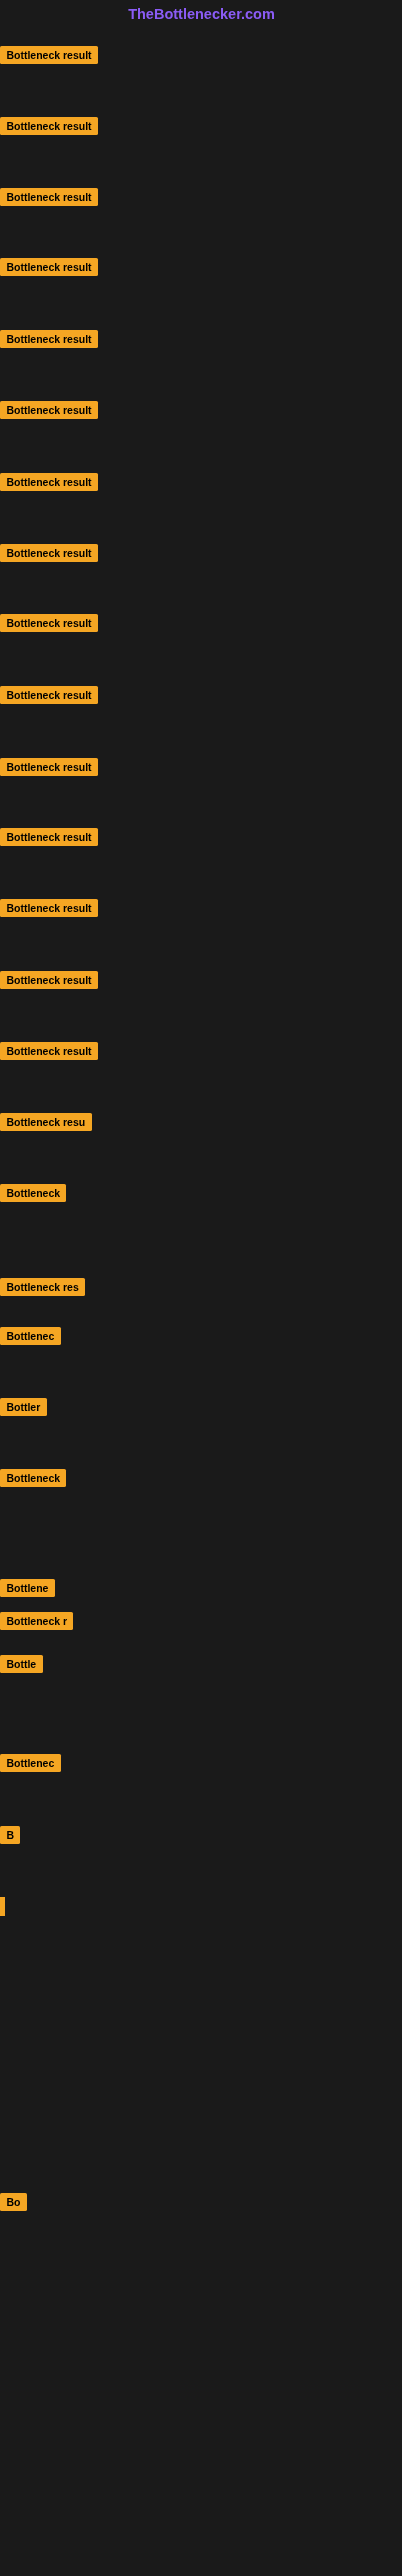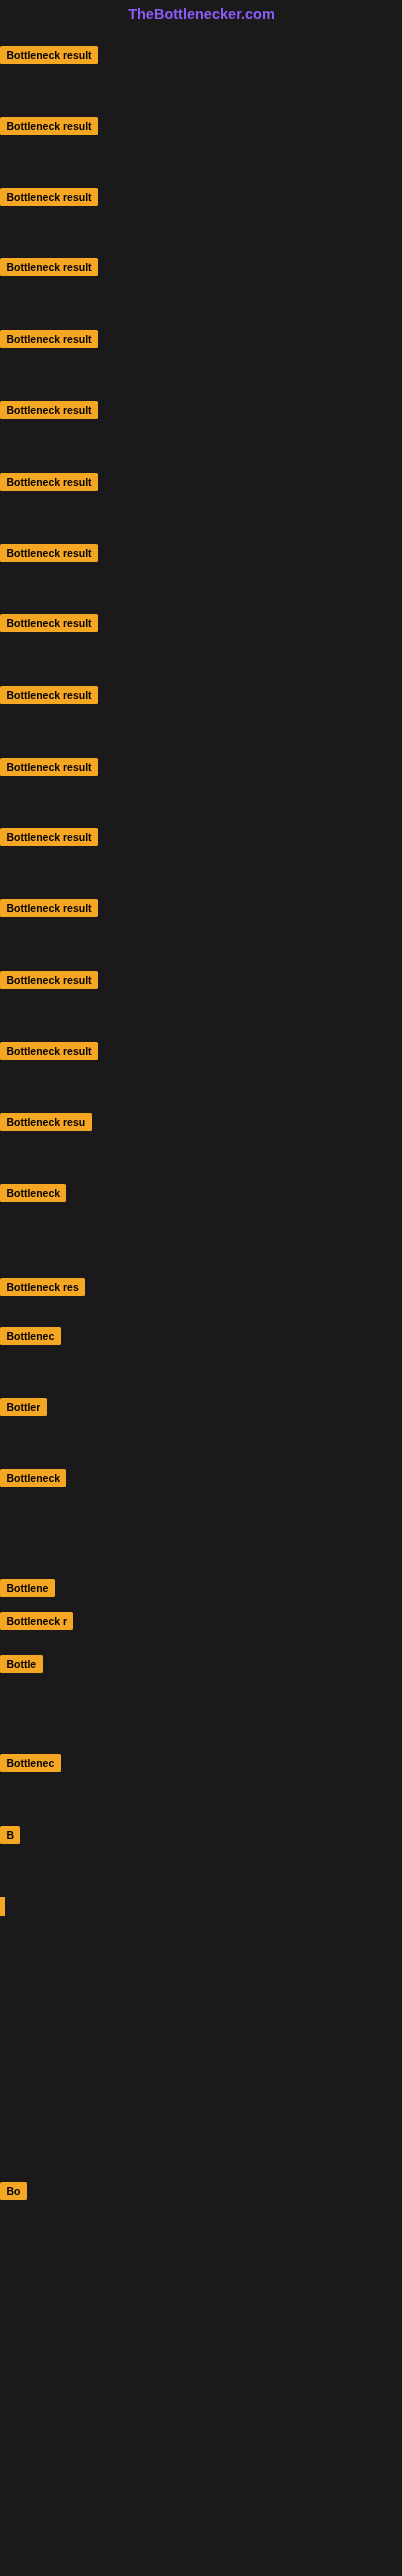--- a/index.html
+++ b/index.html
@@ -68,15 +68,15 @@
     <div class="bottleneck-item" style="top: 1256px; left: 0px; margin-top: 22px;"><span class="bottleneck-badge" style="max-width: 97px;">Bottleneck res</span></div>
     <div class="bottleneck-item" style="top: 1327px; left: 0px;"><span class="bottleneck-badge" style="max-width: 74px;">Bottlenec</span></div>
     <div class="bottleneck-item" style="top: 1398px; left: 0px; text-align: center;"><span class="bottleneck-badge" style="max-width: 60px;">Bottler</span></div>
     <div class="bottleneck-item" style="top: 1469px; left: 0px;"><span class="bottleneck-badge" style="max-width: 79px;">Bottleneck</span></div>
     <div class="bottleneck-item" style="top: 1579px; left: 0px;"><span class="bottleneck-badge" style="max-width: 66px;">Bottlene</span></div>
     <div class="bottleneck-item" style="top: 1612px; left: 0px;"><span class="bottleneck-badge" style="max-width: 87px;">Bottleneck r</span></div>
     <div class="bottleneck-item" style="top: 1655px; left: 0px;"><span class="bottleneck-badge" style="max-width: 56px;">Bottle</span></div>
     <div class="bottleneck-item" style="top: 1754px; left: 0px;"><span class="bottleneck-badge" style="max-width: 74px;">Bottlenec</span></div>
     <div class="bottleneck-item" style="top: 1826px; left: 0px;"><span class="bottleneck-badge" style="max-width: 31px;">B</span></div>
     <div class="bottleneck-item" style="top: 1897px; left: 0px; width: 4.8px; height: 19.3px; background-color: rgb(245, 166, 35);"></div>
-    <div class="bottleneck-item" style="top: 2182px; left: 0px;"><span class="bottleneck-badge" style="max-width: 34px;">Bo</span></div>
+    <div class="bottleneck-item" style="top: 2182px; left: 0px;"><span class="bottleneck-badge" style="max-width: 34px; margin-top: 11px;">Bo</span></div>
   </div>
 
 
 </body></html>

